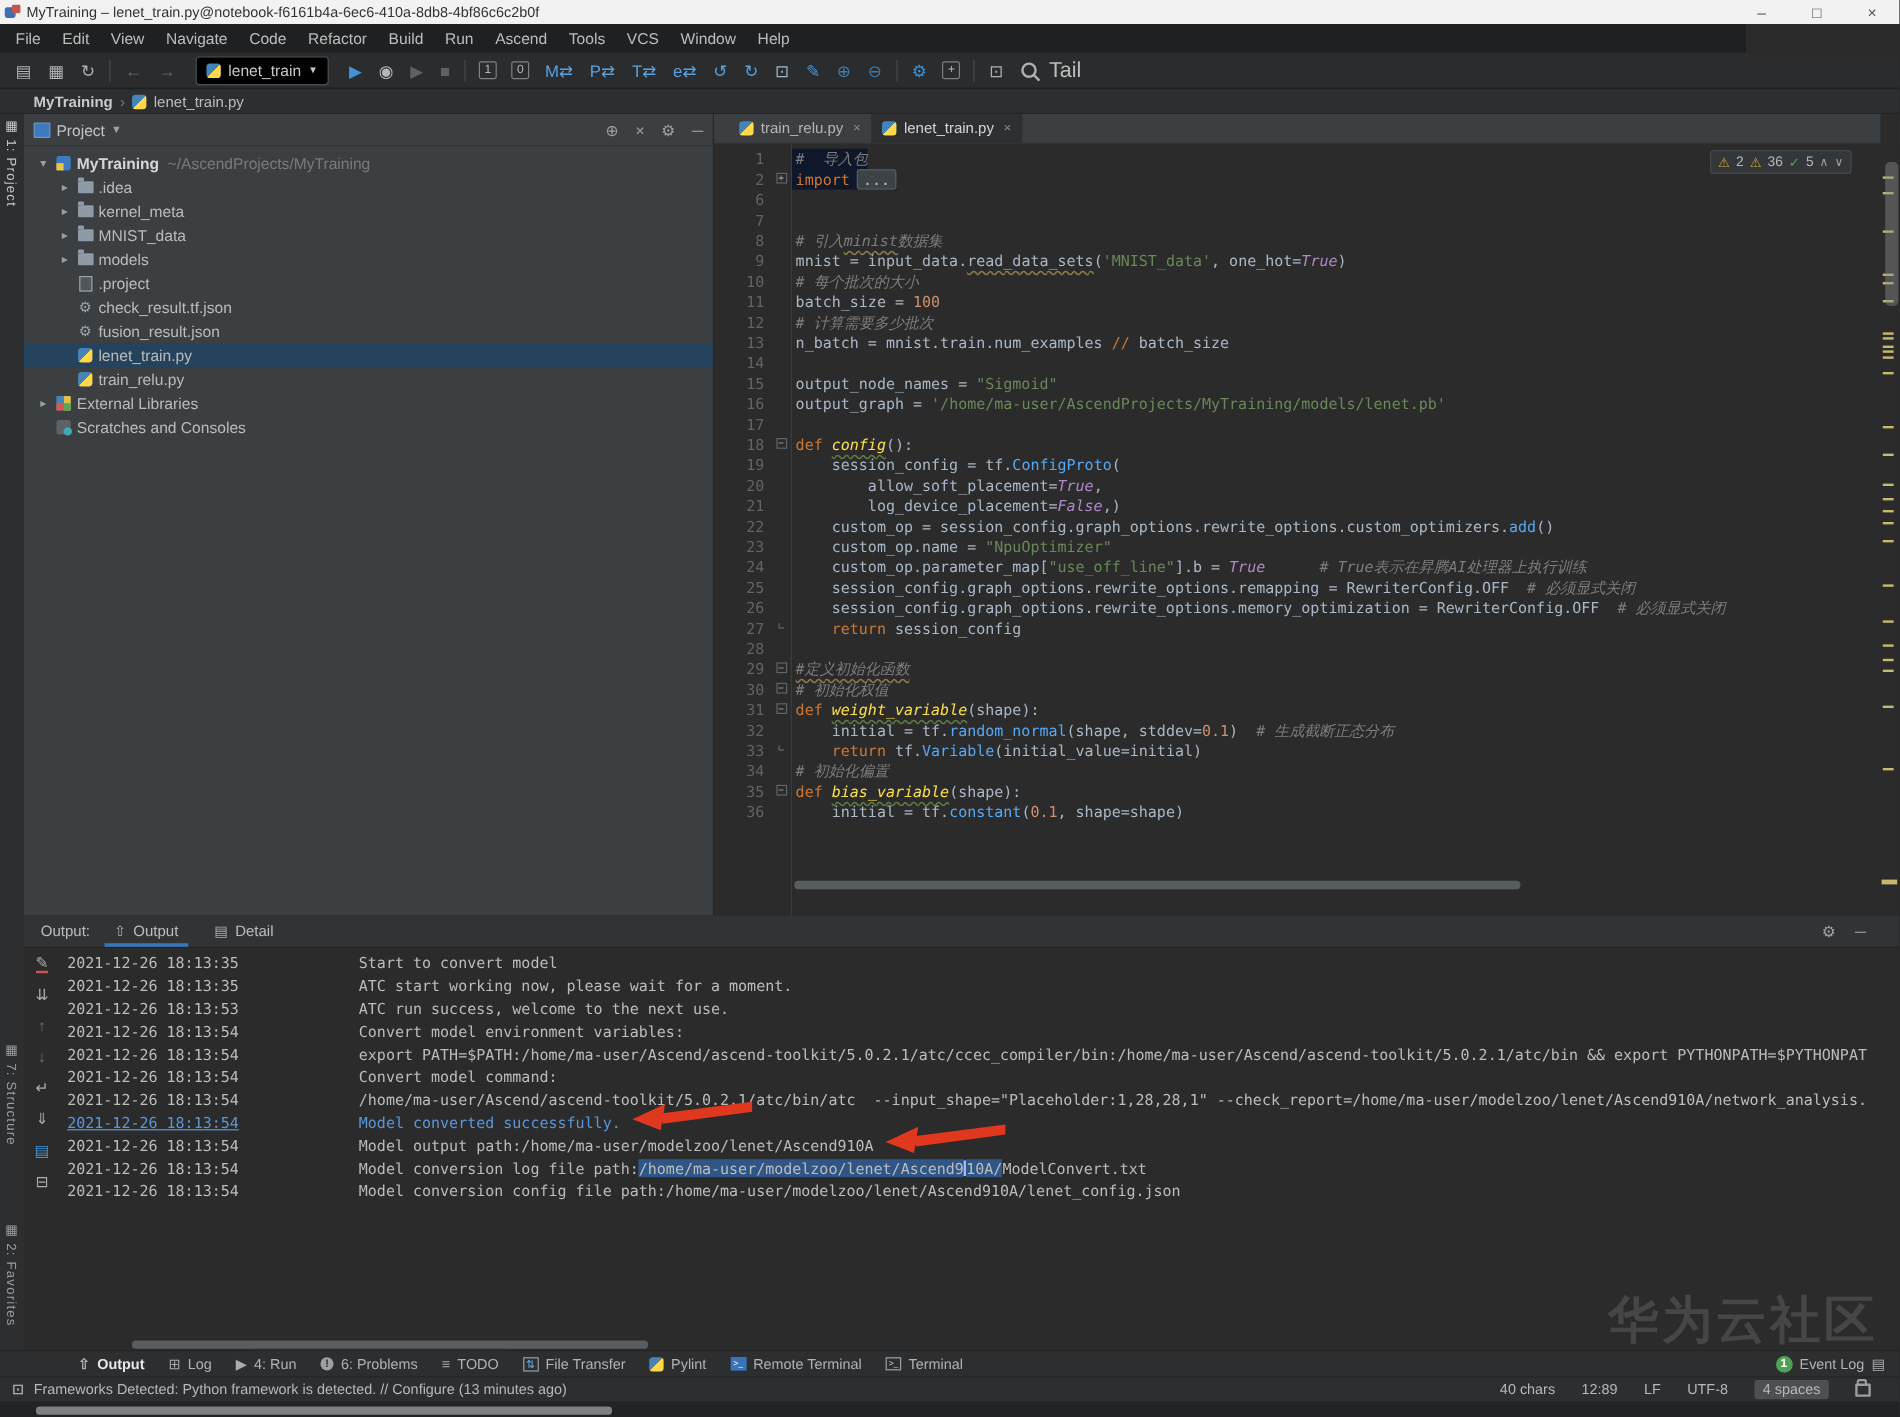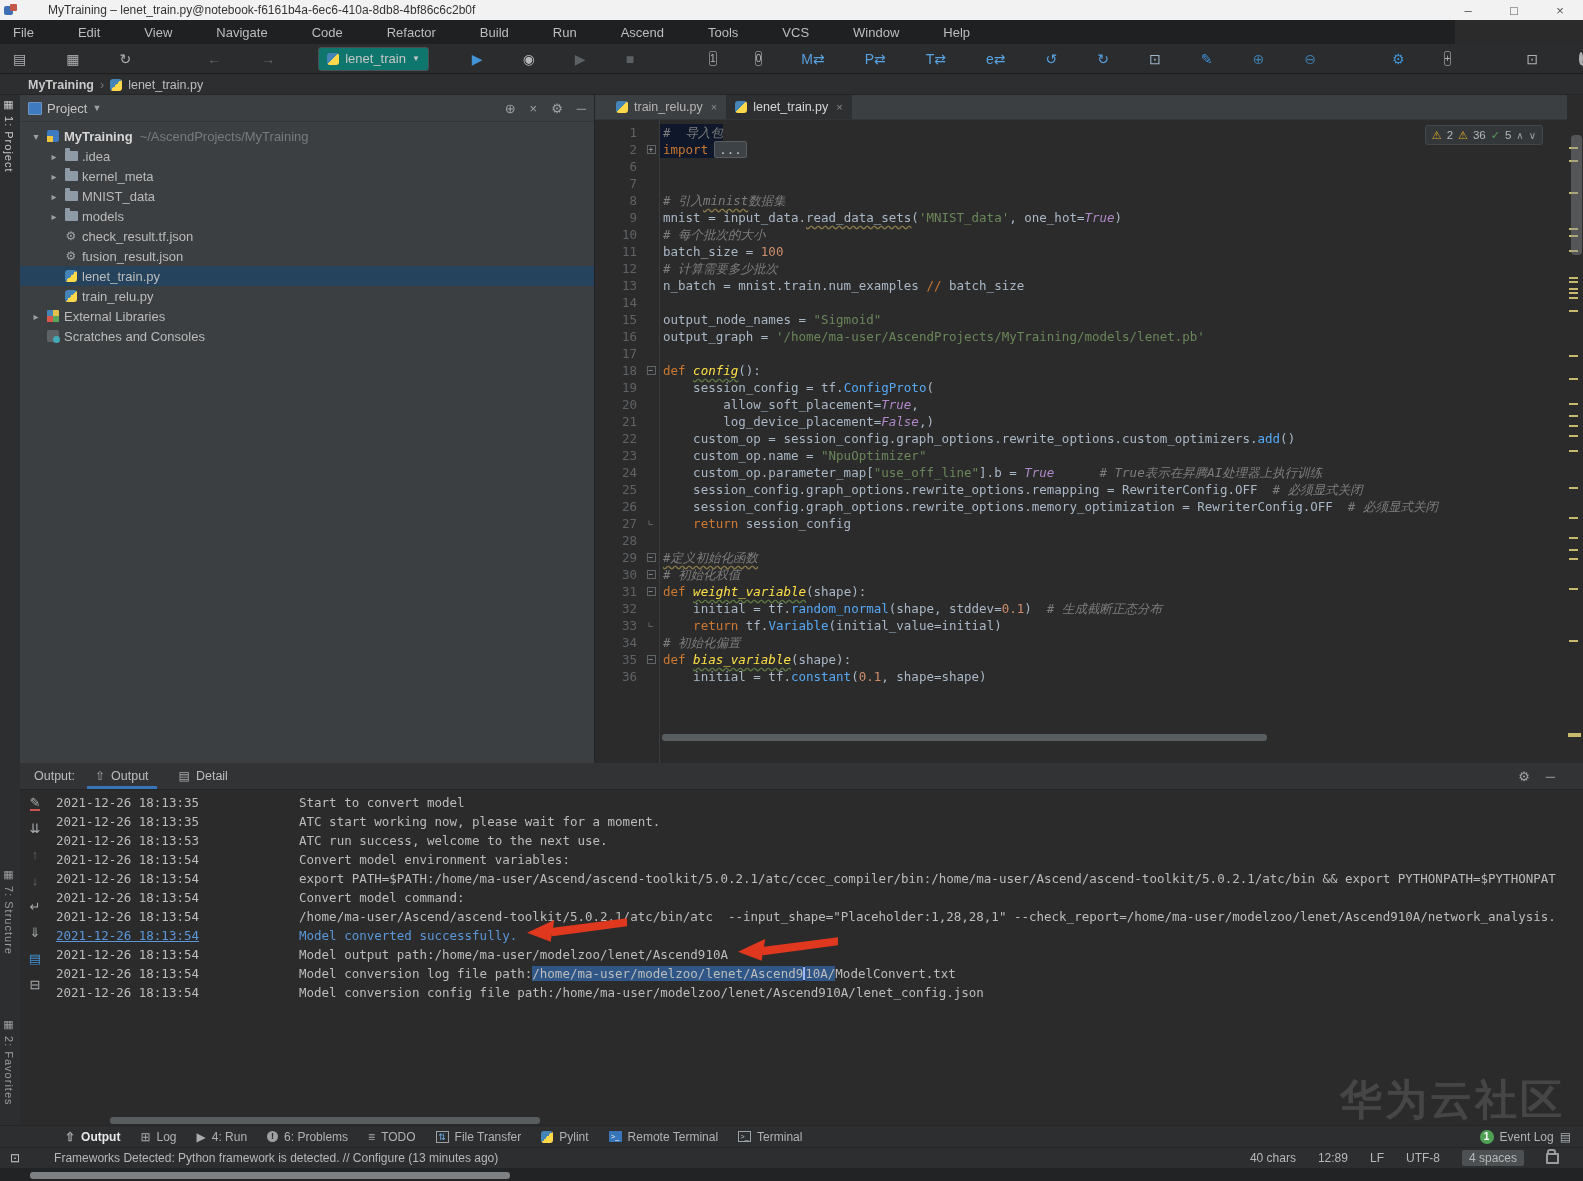--- a/index.html
+++ b/index.html
@@ -1,42 +1,42 @@
 <!DOCTYPE html>
 <html><head>
 <meta charset="utf-8">
 <style>
   html,body{margin:0;padding:0;}
   body{width:1583px;height:1181px;position:relative;background:#2b2b2b;overflow:hidden;
        font-family:"Liberation Sans",sans-serif;-webkit-font-smoothing:antialiased;}
-  .abs{position:absolute;gap:26px;}
+  .abs{position:absolute;}
   
   #titlebar{left:0;top:0;width:1583px;height:20px;background:#f2f2f2;color:#333;font-size:12px;
             display:flex;align-items:center;}
   .applogo{width:13px;height:13px;margin:0 5px 0 4px;position:relative;}
   .applogo::before{content:"";position:absolute;left:0;top:2px;width:9px;height:9px;background:#3d6fb4;border-radius:2px;}
   .applogo::after{content:"";position:absolute;left:6px;top:0;width:7px;height:7px;background:#c4564a;border-radius:1px;}
   #win-controls{margin-left:auto;display:flex;color:#555;}
   #win-controls span{width:46px;text-align:center;font-size:13px;}
   
   #menubar{left:0;top:20px;width:1455px;height:24px;background:#1e2021;display:flex;align-items:center;padding-left:4px;box-sizing:border-box;}
   .mi{color:#bdbdbd;font-size:13px;padding:0 9px;}
   
   #toolbar{left:0;top:44px;width:1583px;height:30px;background:#2a2c2d;border-bottom:1px solid #1c1e1f;
            display:flex;align-items:center;padding-left:6px;box-sizing:border-box;}
   .ticon{font-size:14px;padding:0 7px;display:inline-flex;align-items:center;line-height:28px;}
   .tsep{width:1px;height:18px;background:#47494b;margin:0 5px;}
   .tbox{font-size:10px;color:#b5b7b9;border:1px solid #7d8183;border-radius:2px;width:13px;height:13px;
         line-height:13px;text-align:center;margin:0 6px;}
-  .runcfg{display:flex;align-items:center;background:#0f766e;border:1px solid #4c4f51;border-radius:3px;
+  .runcfg{display:flex;align-items:center;background:#000000;border:1px solid #4c4f51;border-radius:3px;
           height:22px;padding:0 8px;margin:0 10px;color:#c7c7c7;font-size:13px;gap:6px;}
   .pyico{width:12px;height:12px;border-radius:3px;background:linear-gradient(135deg,#4584b6 50%,#ffd94a 50%);display:inline-block;flex:none;}
   .mag{width:9px;height:9px;border:2px solid #aeb0b2;border-radius:50%;position:relative;display:inline-block;margin:0 8px;}
   .mag::after{content:"";position:absolute;width:6px;height:2px;background:#aeb0b2;transform:rotate(45deg);right:-5px;bottom:-3px;}
-  .tail{color:#bdbdbd;font-size:11px;margin-left:2px;}
+  .tail{color:#bdbdbd;font-size:18px;margin-left:2px;}
   
   #breadcrumb{left:0;top:75px;width:1583px;height:20px;background:#2c2e30;display:flex;align-items:center;
               padding-left:28px;box-sizing:border-box;color:#bdbdbd;font-size:12.5px;gap:6px;border-bottom:1px solid #232526;}
   #breadcrumb .sep{color:#7a7d7f;}
   #breadcrumb .crumb-root{font-weight:bold;color:#c9c9c9;}
   
   #leftstrip{left:0;top:95px;width:20px;height:1030px;background:#2c2e30;border-right:1px solid #232526;}
   .vlabel{position:absolute;writing-mode:vertical-rl;color:#9a9d9f;font-size:11px;letter-spacing:1px;left:3px;white-space:nowrap;}
   
   #projpanel{left:20px;top:95px;width:575px;height:668px;background:#3c3f41;border-right:1px solid #232526;box-sizing:border-box;}
@@ -266,20 +266,28 @@
         <span class="texp">▸</span>
         <span class="tico">
           <span class="fico"></span>
         </span>
         <span class="tlabel">models</span>
       </div>
       <div class="trow">
         <span style="width: 26px; flex: 0 0 auto;"></span>
         <span class="texp"></span>
         <span class="tico">
+          <span class="docico"></span>
+        </span>
+        <span class="tlabel">.project</span>
+      </div>
+      <div class="trow">
+        <span style="width: 26px; flex: 0 0 auto;"></span>
+        <span class="texp"></span>
+        <span class="tico">
           <span class="gearico">⚙</span>
         </span>
         <span class="tlabel">check_result.tf.json</span>
       </div>
       <div class="trow">
         <span style="width: 26px; flex: 0 0 auto;"></span>
         <span class="texp"></span>
         <span class="tico">
           <span class="gearico">⚙</span>
         </span>

